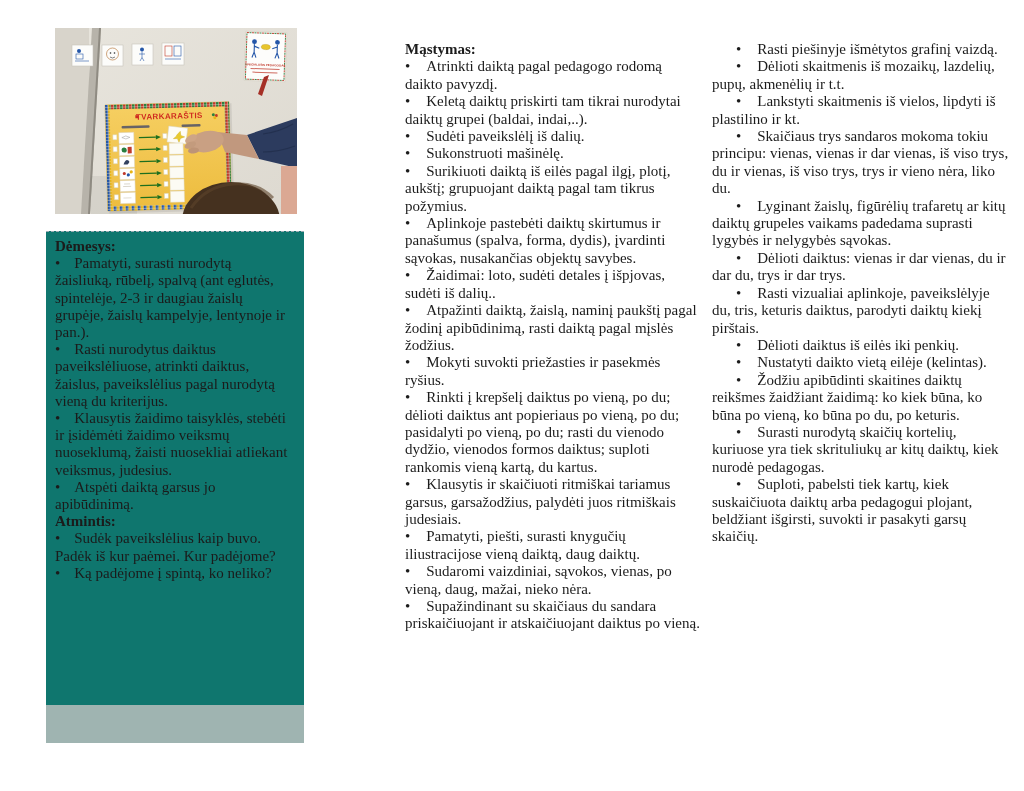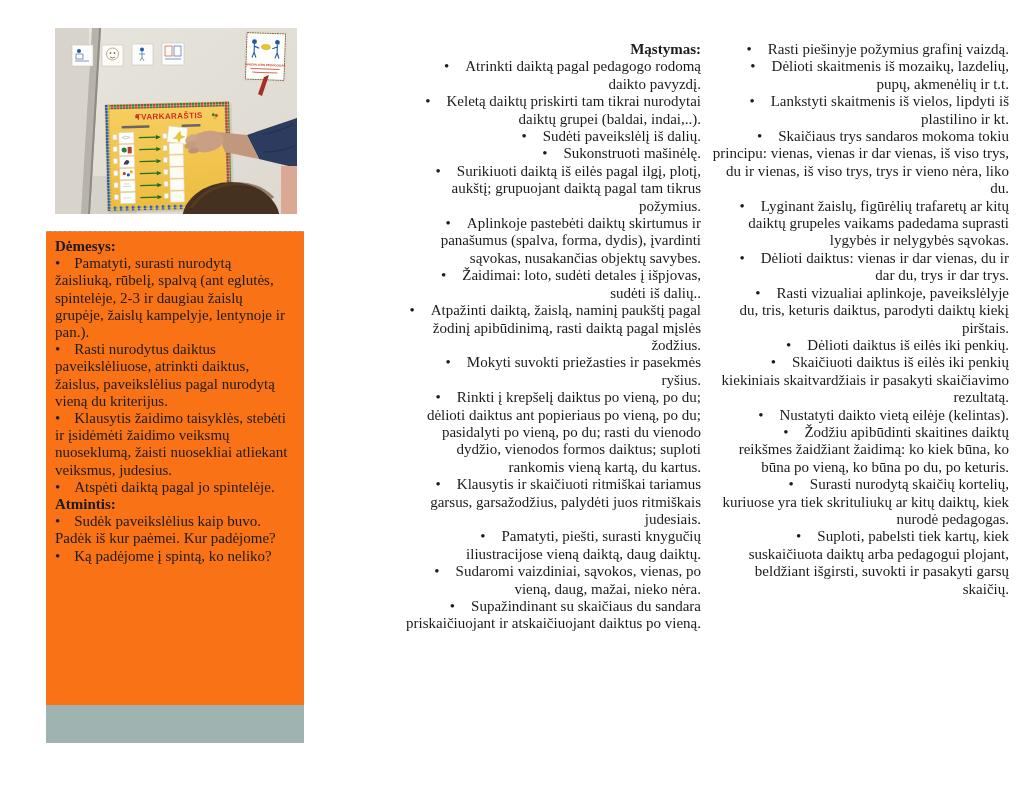--- a/index.html
+++ b/index.html
@@ -1,31 +1,31 @@
 <!DOCTYPE html>
 <html><head>
 <meta charset="utf-8">
 <style>
   html,body{margin:0;padding:0;}
   body{
     width:1024px;height:791px;position:relative;background:#ffffff;
     font-family:"Liberation Serif", serif;color:#1b1b1b;overflow:hidden;
   }
   p{margin:0;padding:0;}
-  .col{position:absolute;font-size:15px;line-height:17.4px;text-align:right;}
+  .col{position:absolute;font-size:15px;line-height:17.4px;text-align:left;}
   p.h{font-weight:bold;}
   p.li::before{content:"\2022";padding-right:16px;}
   .right-col p.li{text-indent:24px;}
 
   .photo-wrap{position:absolute;left:55px;top:28px;width:242px;height:186px;}
   .photo-wrap svg{display:block;}
 
   .att-box{
     position:absolute;left:46px;top:231px;width:258px;height:512px;
-    background:#f97316;border-top:1px dashed #9aabb3;box-sizing:border-box;
+    background:#0f766e;border-top:1px dashed #9aabb3;box-sizing:border-box;
     padding:6px 14px 0 9px;font-size:15px;line-height:17.2px;
   }
   .att-box p.li::before{content:"\2022";padding-right:14px;}
   .box-footer{position:absolute;left:0;bottom:0;width:100%;height:38px;background:#9fb4b1;}
 </style>
 </head>
 <body>
 
 <div class="photo-wrap">
   <svg viewBox="0 0 242 186" width="242" height="186">
@@ -197,21 +197,21 @@
       <path d="M136 180 q15 -22 42 -24 q24 -2 40 14" fill="none" stroke="#5d452c" stroke-width="3" opacity="0.6"></path>
     </g>
   </svg>
 </div>
 
 <div class="att-box">
   <p class="h">Dėmesys:</p>
   <p class="li">Pamatyti, surasti nurodytą žaisliuką, rūbelį, spalvą (ant eglutės, spintelėje, 2-3 ir daugiau žaislų grupėje, žaislų kampelyje, lentynoje ir pan.).</p>
   <p class="li">Rasti nurodytus daiktus paveikslėliuose, atrinkti daiktus, žaislus, paveikslėlius pagal nurodytą vieną du kriterijus.</p>
   <p class="li">Klausytis žaidimo taisyklės, stebėti ir įsidėmėti žaidimo veiksmų nuoseklumą, žaisti nuosekliai atliekant veiksmus, judesius.</p>
-  <p class="li">Atspėti daiktą pagal jo spintelėje.</p>
+  <p class="li">Atspėti daiktą garsus jo apibūdinimą.</p>
   <p class="h">Atmintis:</p>
   <p class="li">Sudėk paveikslėlius kaip buvo. Padėk iš kur paėmei. Kur padėjome?</p>
   <p class="li">Ką padėjome į spintą, ko neliko?</p>
   <div class="box-footer"></div>
 </div>
 
 <div class="col" style="left:405px;top:41px;width:296px;">
   <p class="h">Mąstymas:</p>
   <p class="li">Atrinkti daiktą pagal pedagogo rodomą daikto pavyzdį.</p>
   <p class="li">Keletą daiktų priskirti tam tikrai nurodytai daiktų grupei (baldai, indai,..).</p>
@@ -223,26 +223,25 @@
   <p class="li">Atpažinti daiktą, žaislą, naminį paukštį pagal žodinį apibūdinimą, rasti daiktą pagal mįslės žodžius.</p>
   <p class="li">Mokyti suvokti priežasties ir pasekmės ryšius.</p>
   <p class="li">Rinkti į krepšelį daiktus po vieną, po du; dėlioti daiktus ant popieriaus po vieną, po du; pasidalyti po vieną, po du; rasti du vienodo dydžio, vienodos formos daiktus; suploti rankomis vieną kartą, du kartus.</p>
   <p class="li">Klausytis ir skaičiuoti ritmiškai tariamus garsus, garsažodžius, palydėti juos ritmiškais judesiais.</p>
   <p class="li">Pamatyti, piešti, surasti knygučių iliustracijose vieną daiktą, daug daiktų.</p>
   <p class="li">Sudaromi vaizdiniai, sąvokos, vienas, po vieną, daug, mažai, nieko nėra.</p>
   <p class="li">Supažindinant su skaičiaus du sandara priskaičiuojant ir atskaičiuojant daiktus po vieną.</p>
 </div>
 
 <div class="col right-col" style="left:712px;top:41px;width:297px;">
-  <p class="li">Rasti piešinyje požymius grafinį vaizdą.</p>
+  <p class="li">Rasti piešinyje išmėtytos grafinį vaizdą.</p>
   <p class="li">Dėlioti skaitmenis iš mozaikų, lazdelių, pupų, akmenėlių ir t.t.</p>
   <p class="li">Lankstyti skaitmenis iš vielos, lipdyti iš plastilino ir kt.</p>
   <p class="li">Skaičiaus trys sandaros mokoma tokiu principu: vienas, vienas ir dar vienas, iš viso trys, du ir vienas, iš viso trys, trys ir vieno nėra, liko du.</p>
   <p class="li">Lyginant žaislų, figūrėlių trafaretų ar kitų daiktų grupeles vaikams padedama suprasti lygybės ir nelygybės sąvokas.</p>
   <p class="li">Dėlioti daiktus: vienas ir dar vienas, du ir dar du, trys ir dar trys.</p>
   <p class="li">Rasti vizualiai aplinkoje, paveikslėlyje du, tris, keturis daiktus, parodyti daiktų kiekį pirštais.</p>
   <p class="li">Dėlioti daiktus iš eilės iki penkių.</p>
-  <p class="li">Skaičiuoti daiktus iš eilės iki penkių kiekiniais skaitvardžiais ir pasakyti skaičiavimo rezultatą.</p>
   <p class="li">Nustatyti daikto vietą eilėje (kelintas).</p>
   <p class="li">Žodžiu apibūdinti skaitines daiktų reikšmes žaidžiant žaidimą: ko kiek būna, ko būna po vieną, ko būna po du, po keturis.</p>
   <p class="li">Surasti nurodytą skaičių kortelių, kuriuose yra tiek skrituliukų ar kitų daiktų, kiek nurodė pedagogas.</p>
   <p class="li">Suploti, pabelsti tiek kartų, kiek suskaičiuota daiktų arba pedagogui plojant, beldžiant išgirsti, suvokti ir pasakyti garsų skaičių.</p>
 </div>
 
 </body></html>

